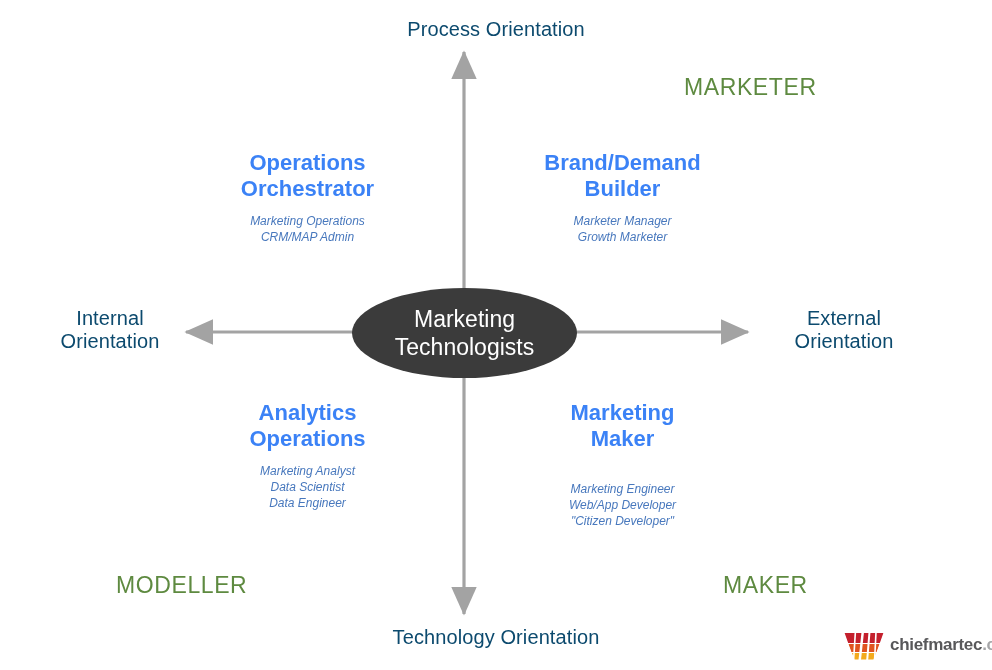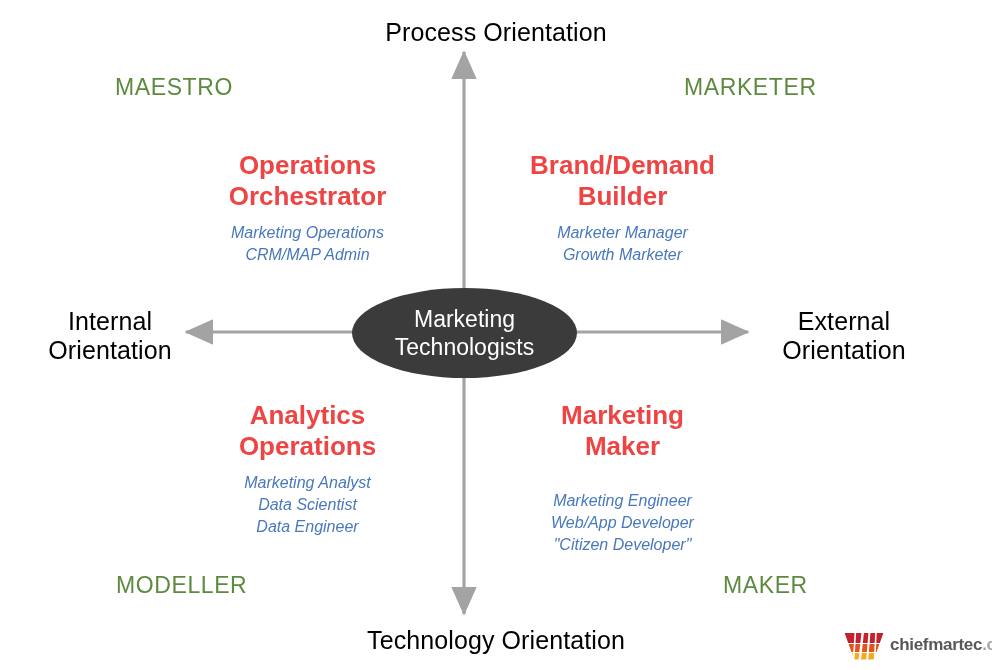--- a/index.html
+++ b/index.html
@@ -20,22 +20,22 @@
     position: absolute;
     left: 0; top: 0;
     width: 992px;
     height: 670px;
   }
 
   .abs { position: absolute; }
 
   
   .axis-label {
-    font-size: 25px;
-    color: #000000;
+    font-size: 20px;
+    color: #0c4a6e;
     line-height: 1.16;
     text-align: center;
     letter-spacing: 0.1px;
     white-space: nowrap;
   }
 
   #label-process { left: 0; top: 18px; width: 992px; }
   #label-technology { left: 0; top: 626px; width: 992px; }
 
   #label-internal {
@@ -53,29 +53,29 @@
     white-space: nowrap;
   }
   #corner-maestro  { left: 115px; top: 74px; }
   #corner-marketer { left: 684px; top: 74px; }
   #corner-modeller { left: 116px; top: 572px; }
   #corner-maker    { left: 723px; top: 572px; }
 
   
   .quadrant { text-align: center; }
   .role-title {
-    font-size: 26px;
+    font-size: 22px;
     font-weight: bold;
-    color: #ef4444;
+    color: #3b82f6;
     line-height: 1.2;
     white-space: nowrap;
   }
   .role-list {
     margin-top: 10px;
-    font-size: 16px;
+    font-size: 12px;
     font-style: italic;
     color: #4878bd;
     line-height: 1.35;
     white-space: nowrap;
   }
 
   #quad-top-left     { left: 175px; top: 150px; width: 265px; }
   #quad-top-right    { left: 490px; top: 150px; width: 265px; }
   #quad-bottom-left  { left: 175px; top: 400px; width: 265px; }
   #quad-bottom-right { left: 490px; top: 400px; width: 265px; }
@@ -145,21 +145,20 @@
   <div class="abs axis-label" id="label-process">Process Orientation</div>
 
   <div class="abs axis-label" id="label-technology">Technology Orientation</div>
 
   <div class="abs axis-label" id="label-internal" style="white-space:pre-line;">Internal
 Orientation</div>
 
   <div class="abs axis-label" id="label-external" style="white-space:pre-line;">External
 Orientation</div>
 
-  <div class="abs corner-label" id="corner-maestro">MAESTRO</div>
   <div class="abs corner-label" id="corner-marketer">MARKETER</div>
   <div class="abs corner-label" id="corner-modeller">MODELLER</div>
   <div class="abs corner-label" id="corner-maker">MAKER</div>
 
   <div class="abs quadrant" id="quad-top-left">
     <div class="role-title" style="white-space:pre-line;">Operations
 Orchestrator</div>
     <div class="role-list" style="white-space:pre-line;">Marketing Operations
 CRM/MAP Admin</div>
   </div>

